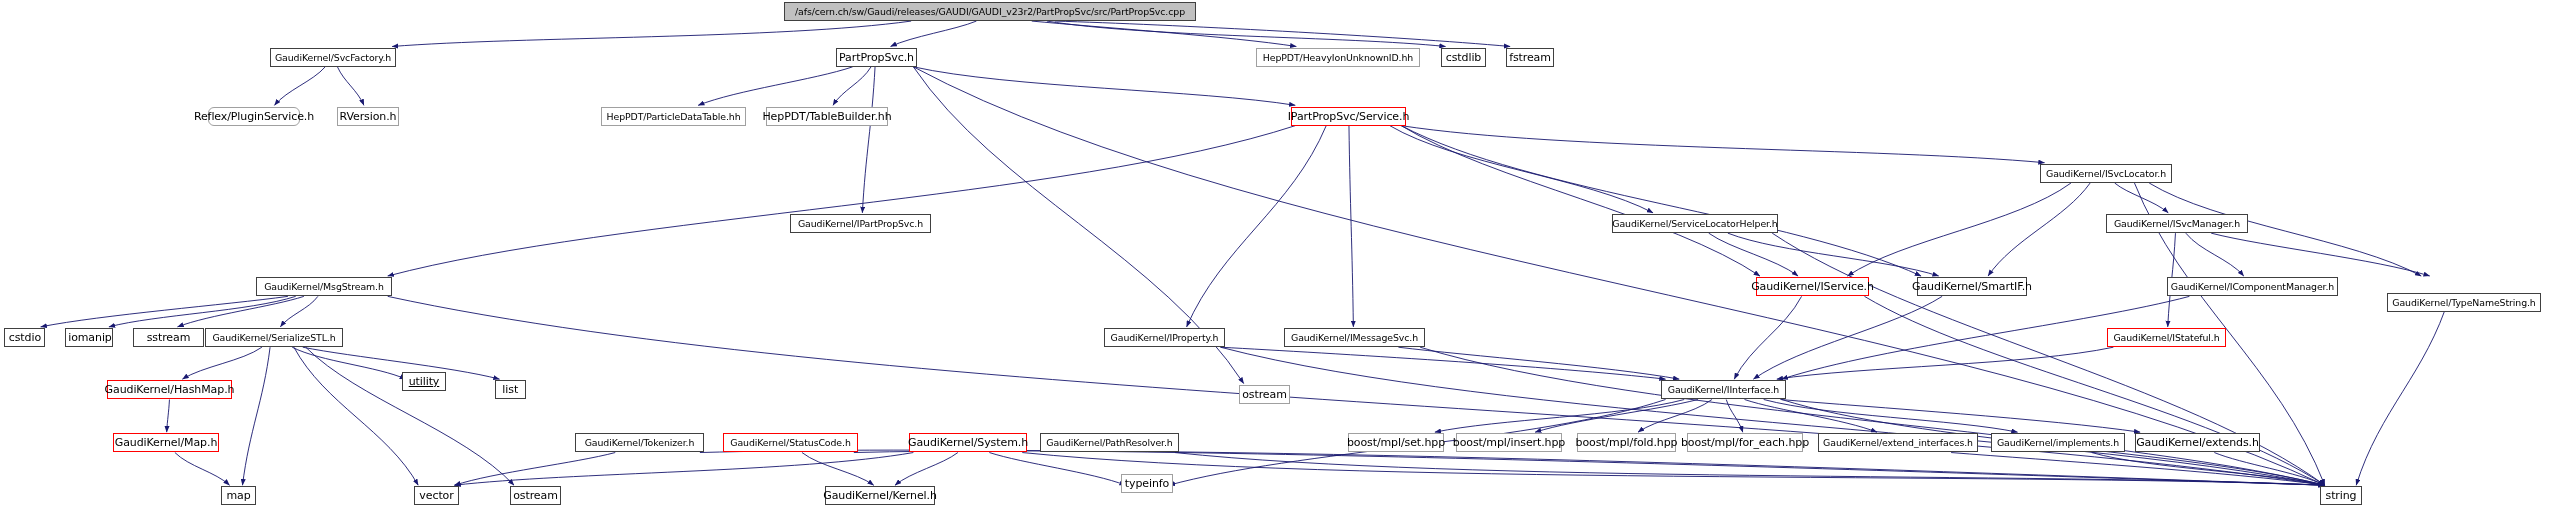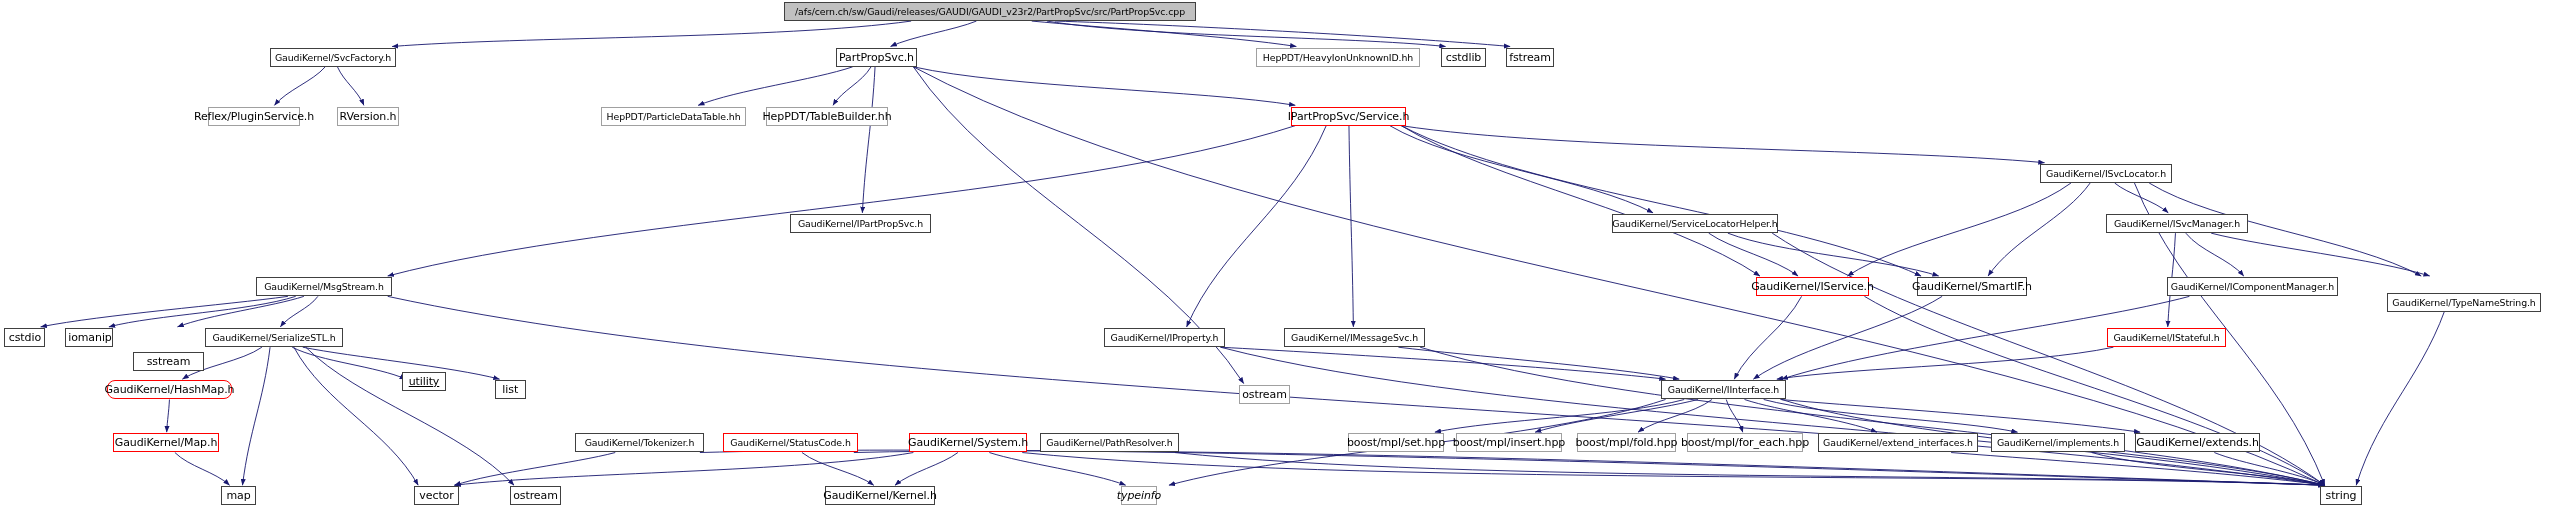--- a/index.html
+++ b/index.html
@@ -126,42 +126,42 @@
         <path d="M3049.88,623 C3087.91,638.7182 3163.9700000000003,650 3202,668" marker-end="url(#arw)"></path>
       </g>
   </svg>
   <div id="nodes">
       <div class="node title small" style="left: 784px; top: 2.2px; width: 412px;">/afs/cern.ch/sw/Gaudi/releases/GAUDI/GAUDI_v23r2/PartPropSvc/src/PartPropSvc.cpp</div>
       <div class="node dark small" style="left: 270px; top: 48px; width: 126px;">GaudiKernel/SvcFactory.h</div>
       <div class="node dark" style="left: 836px; top: 48px; width: 81px;">PartPropSvc.h</div>
       <div class="node small" style="left: 1256px; top: 48px; width: 164px;">HepPDT/HeavyIonUnknownID.hh</div>
       <div class="node dark" style="left: 1441px; top: 48px; width: 45px;">cstdlib</div>
       <div class="node dark" style="left: 1506px; top: 48px; width: 48px;">fstream</div>
-      <div class="node" style="left: 208px; top: 107px; width: 92px;">Reflex/PluginService.h</div>
+      <div class="node" style="left: 208px; top: 107px; width: 92px; border-radius: 6px;">Reflex/PluginService.h</div>
       <div class="node" style="left: 337px; top: 107px; width: 62px;">RVersion.h</div>
       <div class="node small" style="left: 601px; top: 107px; width: 145px;">HepPDT/ParticleDataTable.hh</div>
       <div class="node" style="left: 766px; top: 107px; width: 122px;">HepPDT/TableBuilder.hh</div>
       <div class="node red" style="left: 1291px; top: 107px; width: 115px;">IPartPropSvc/Service.h</div>
       <div class="node dark small" style="left: 2040px; top: 164px; width: 132px;">GaudiKernel/ISvcLocator.h</div>
       <div class="node dark small" style="left: 790px; top: 214px; width: 141px;">GaudiKernel/IPartPropSvc.h</div>
       <div class="node dark small" style="left: 1612px; top: 214px; width: 166px;">GaudiKernel/ServiceLocatorHelper.h</div>
       <div class="node dark small" style="left: 2106px; top: 214px; width: 142px;">GaudiKernel/ISvcManager.h</div>
       <div class="node dark small" style="left: 256px; top: 277px; width: 136px;">GaudiKernel/MsgStream.h</div>
       <div class="node red" style="left: 1756px; top: 277px; width: 113px;">GaudiKernel/IService.h</div>
       <div class="node dark" style="left: 1917px; top: 277px; width: 110px;">GaudiKernel/SmartIF.h</div>
       <div class="node dark small" style="left: 2167px; top: 277px; width: 171px;">GaudiKernel/IComponentManager.h</div>
       <div class="node dark small" style="left: 2387px; top: 293px; width: 154px;">GaudiKernel/TypeNameString.h</div>
       <div class="node dark" style="left: 4.4px; top: 328px; width: 41px;">cstdio</div>
       <div class="node dark" style="left: 65px; top: 328px; width: 48px; padding-left: 7px;">iomanip</div>
-      <div class="node dark" style="left: 133px; top: 328px; width: 71px; margin-top: 24px;">sstream</div>
+      <div class="node dark" style="left: 133px; top: 328px; width: 71px;">sstream</div>
       <div class="node dark small" style="left: 205px; top: 328px; width: 138px;">GaudiKernel/SerializeSTL.h</div>
       <div class="node dark small" style="left: 1104px; top: 328px; width: 121px;">GaudiKernel/IProperty.h</div>
       <div class="node dark small" style="left: 1284px; top: 328px; width: 141px;">GaudiKernel/IMessageSvc.h</div>
       <div class="node red small" style="left: 2107px; top: 328px; width: 119px;">GaudiKernel/IStateful.h</div>
-      <div class="node red" style="left: 107px; top: 380px; width: 125px; border-radius: 8px;">GaudiKernel/HashMap.h</div>
+      <div class="node red" style="left: 107px; top: 380px; width: 125px;">GaudiKernel/HashMap.h</div>
       <div class="node dark" style="left: 402px; top: 372px; width: 44px; text-decoration: underline;">utility</div>
       <div class="node dark" style="left: 495px; top: 380px; width: 30.5px;">list</div>
       <div class="node dark small" style="left: 1661px; top: 380px; width: 125px;">GaudiKernel/IInterface.h</div>
       <div class="node" style="left: 1239px; top: 385px; width: 51px;">ostream</div>
       <div class="node red" style="left: 113px; top: 433px; width: 106px;">GaudiKernel/Map.h</div>
       <div class="node dark small" style="left: 575px; top: 433px; width: 129px;">GaudiKernel/Tokenizer.h</div>
       <div class="node red small" style="left: 723px; top: 433px; width: 135px;">GaudiKernel/StatusCode.h</div>
       <div class="node red" style="left: 909px; top: 433px; width: 118px;">GaudiKernel/System.h</div>
       <div class="node dark small" style="left: 1040px; top: 433px; width: 139px;">GaudiKernel/PathResolver.h</div>
       <div class="node" style="left: 1348px; top: 433px; width: 96px;">boost/mpl/set.hpp</div>
@@ -169,16 +169,16 @@
       <div class="node" style="left: 1577px; top: 433px; width: 99px;">boost/mpl/fold.hpp</div>
       <div class="node" style="left: 1687px; top: 433px; width: 116px; text-align: right;">boost/mpl/for_each.hpp</div>
       <div class="node dark small" style="left: 1818px; top: 433px; width: 160px;">GaudiKernel/extend_interfaces.h</div>
       <div class="node dark small" style="left: 1991px; top: 433px; width: 134px;">GaudiKernel/implements.h</div>
       <div class="node dark" style="left: 2135px; top: 433px; width: 125px;">GaudiKernel/extends.h</div>
       <div class="node dark" style="left: 2320px; top: 486px; width: 42px;">string</div>
       <div class="node dark" style="left: 221px; top: 486px; width: 35px;">map</div>
       <div class="node dark" style="left: 414px; top: 486px; width: 45px;">vector</div>
       <div class="node dark" style="left: 510px; top: 486px; width: 51px;">ostream</div>
       <div class="node dark" style="left: 825px; top: 486px; width: 110px;">GaudiKernel/Kernel.h</div>
-      <div class="node" style="left: 1121px; top: 486px; width: 36px; font-style: italic;">typeinfo</div>
+      <div class="node" style="left: 1121px; top: 474px; width: 52px;">typeinfo</div>
     </div>
 </div>
 
 
 </body></html>

